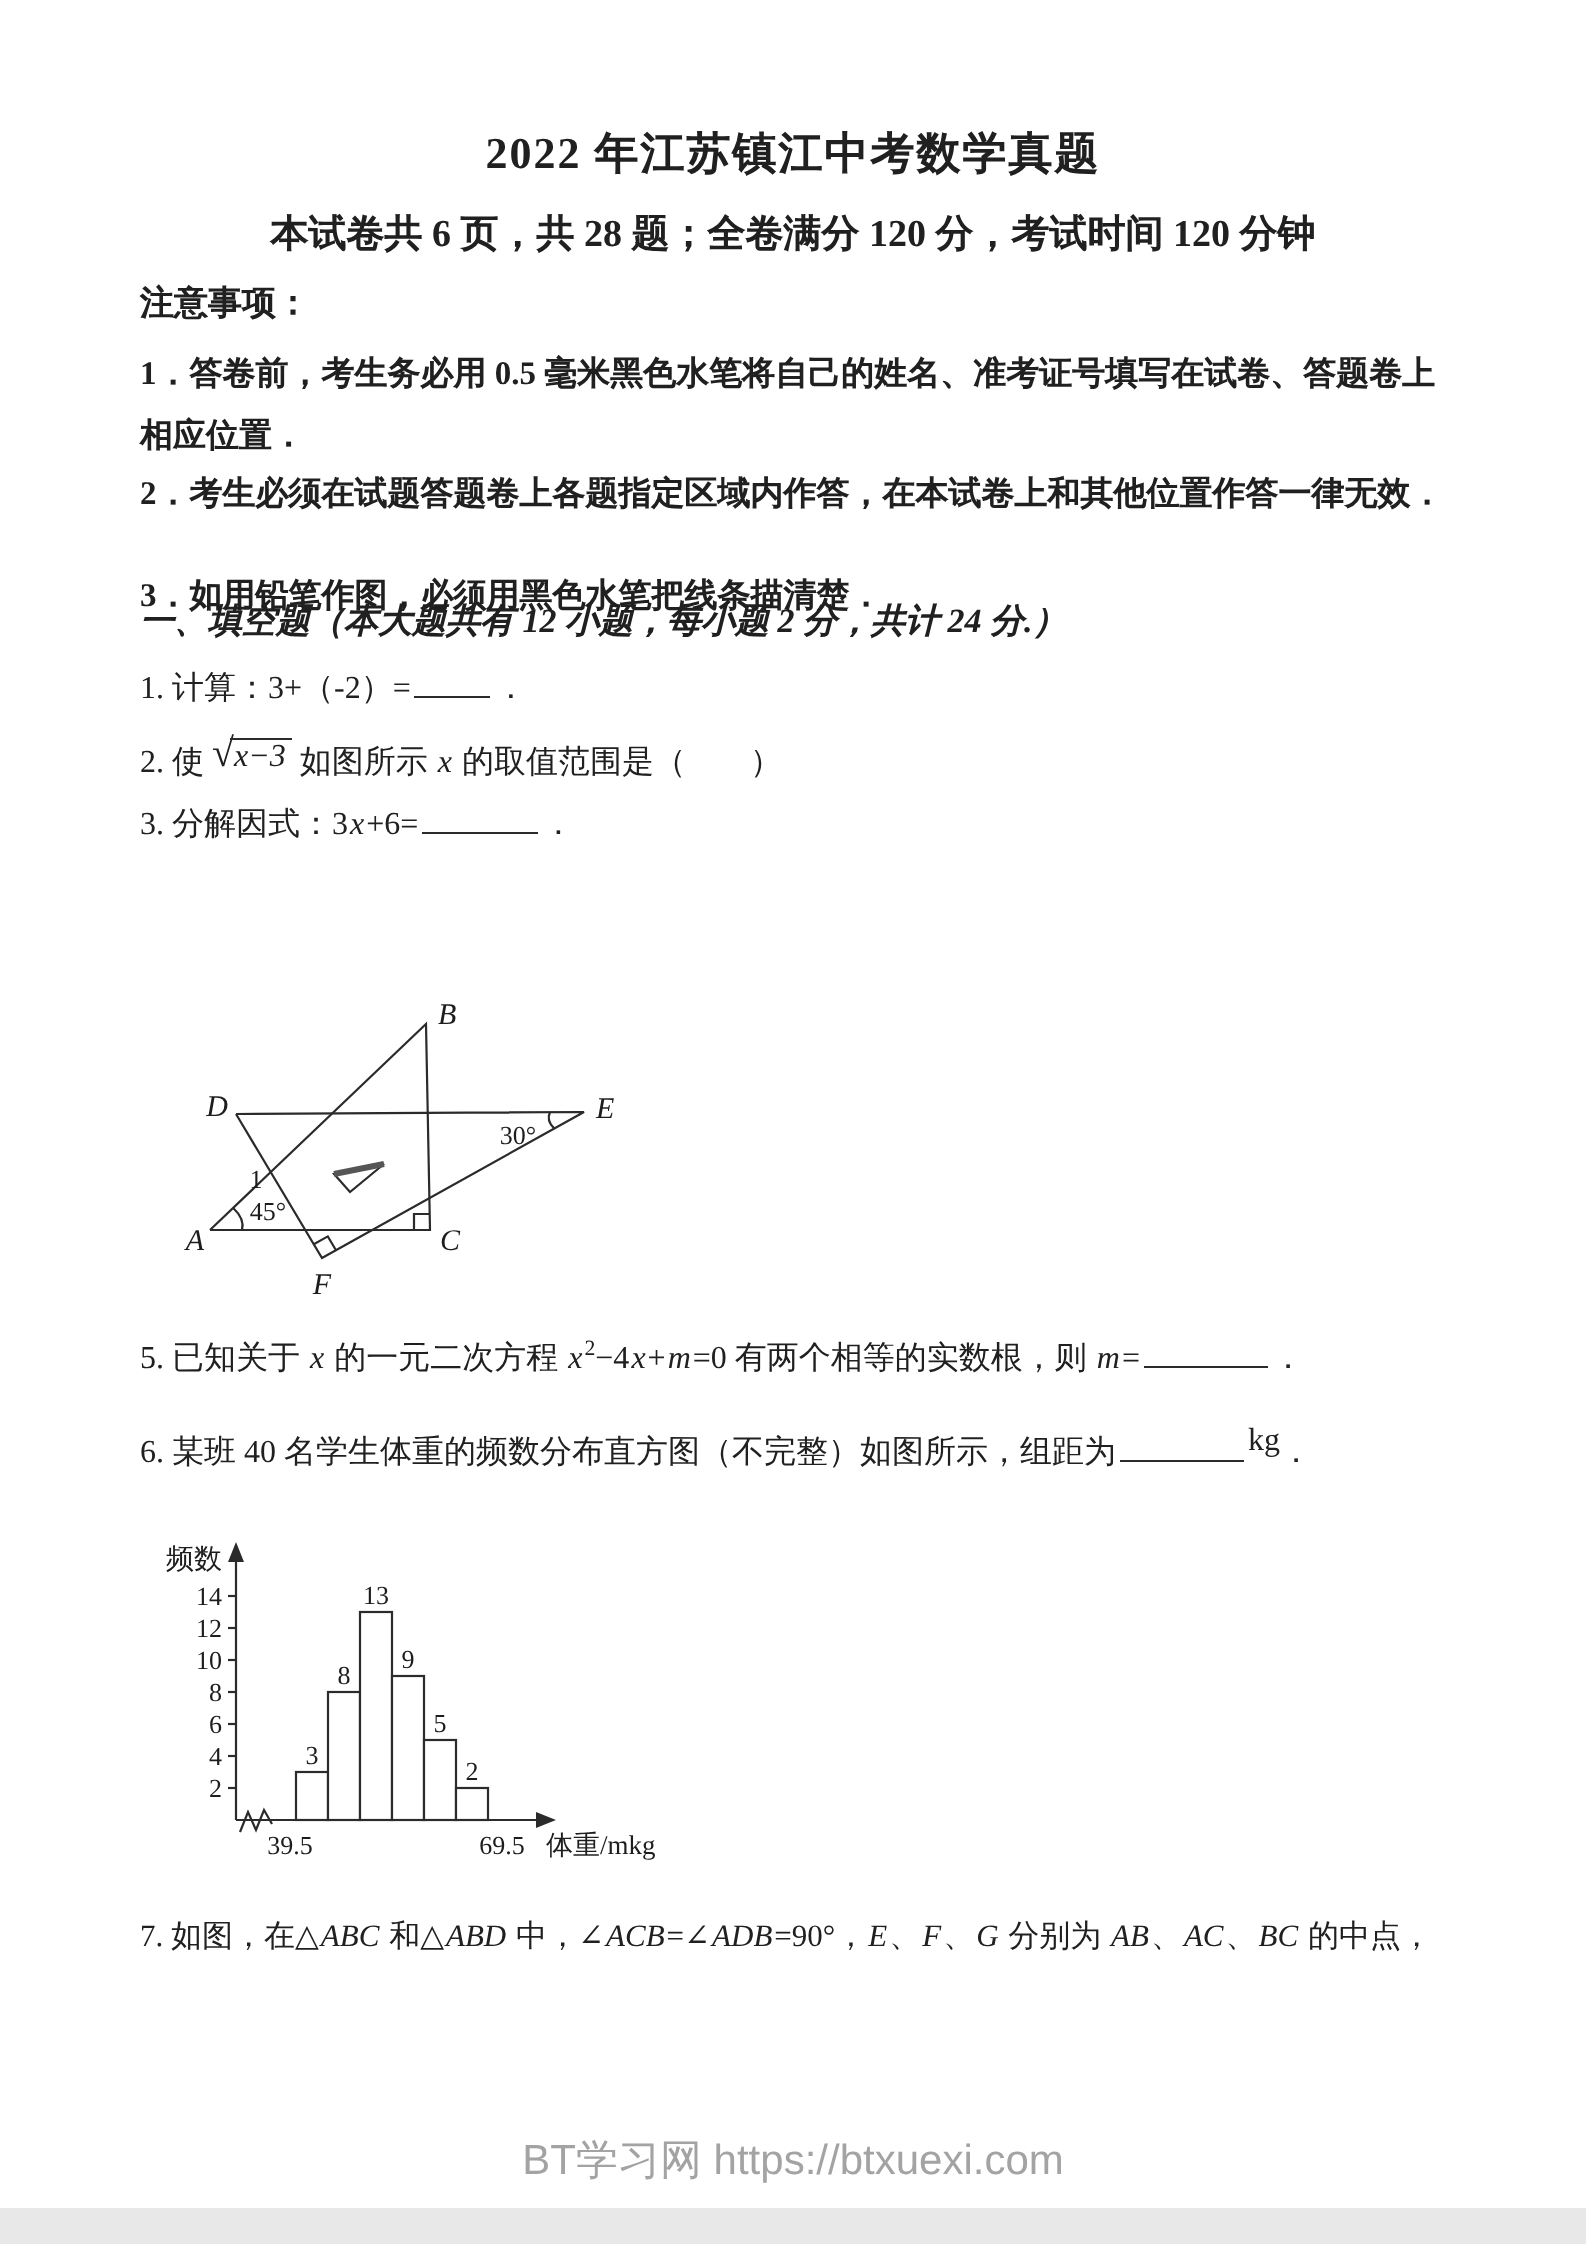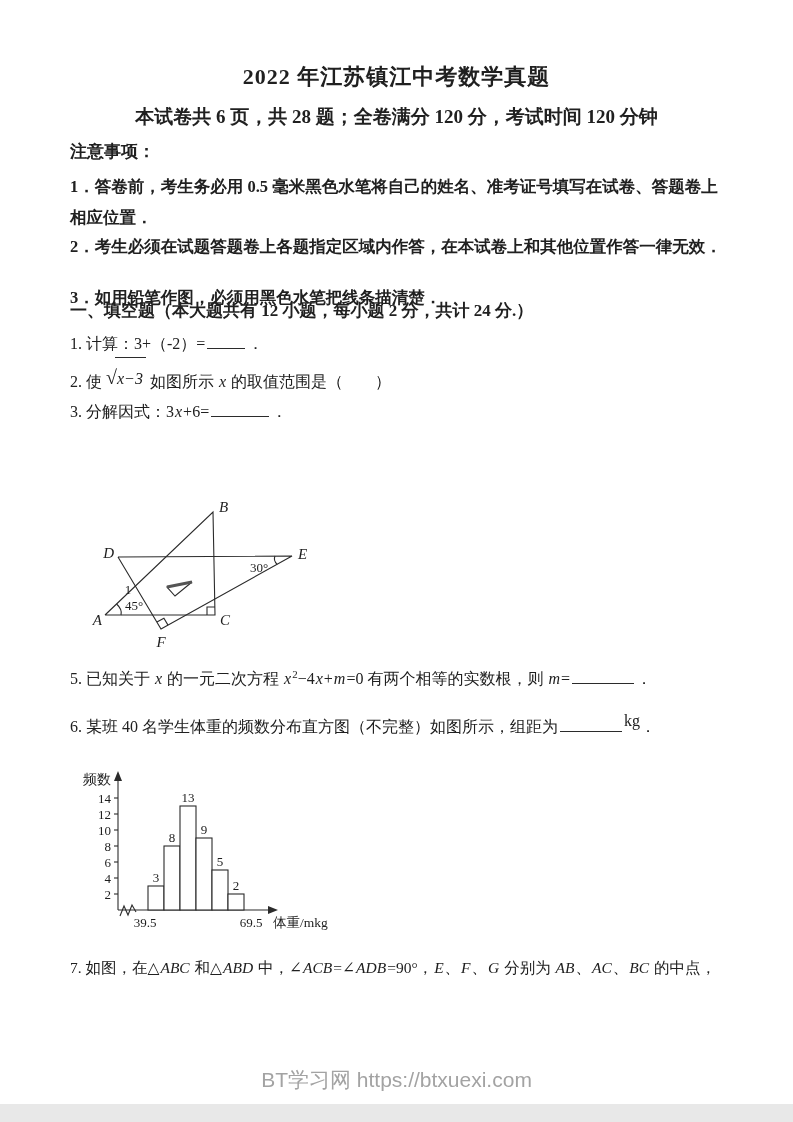--- a/index.html
+++ b/index.html
@@ -9,37 +9,37 @@
     overflow:hidden; margin:0 auto;
   }
   .abs{position:absolute;}
   .title{left:0; right:0; top:62px; text-align:center; font-size:22px; font-weight:bold; letter-spacing:1px;}
   .subtitle{left:0; right:0; top:104px; text-align:center; font-size:19px; font-weight:bold;}
   .notice-heading{left:70px; top:140px; font-size:17px; font-weight:bold;}
   .notice{left:70px; width:660px; font-size:16.5px; font-weight:bold; line-height:31px;}
   .n1{top:171px;}
   .n2{top:231px;}
   .n3{top:266px;margin-top:16px;}
-  .section-heading{left:70px; top:299px; font-size:17px; font-weight:bold;}
+  .section-heading{left:70px; top:299px; font-size:17px; font-weight:bold;font-style:italic;}
   .q{left:70px; font-size:16px; white-space:nowrap;}
   .q1{top:334px;}
   .q2{top:366px;}
   .q3{top:402px;}
   .q4{top:444px;}
   .q5{top:669px;}
   .q6{top:712px;}
   .q7{top:958px; font-size:15.5px;}
   .seg-t{font-style:normal;}
   .seg-i{font-style:italic; padding:0 1px;}
   .seg-sup{vertical-align:super; font-size:0.68em; line-height:0;}
   .seg-r{vertical-align:6px;}
   .blank{display:inline-block; height:4px; border-bottom:1.3px solid #2b2b2b; margin:0 2px;}
   .sqrt-wrap{display:inline-block; vertical-align:3px; white-space:nowrap;}
   .sqrt-sign{font-size:1.25em; margin-right:-2px;}
-  .sqrt-rad{font-style:italic; border-top:1.4px solid #2b2b2b; padding:12px 3px 0 2px;}
+  .sqrt-rad{font-style:italic; border-top:1.4px solid #2b2b2b; padding:0 3px 0 2px;}
   .figure-box{left:80px; top:486px; width:250px; height:170px;}
   .chart-box{left:75px; top:766px; width:262px; height:172px;}
   svg text{font-family:"Liberation Serif","DejaVu Serif",serif; fill:#1d1d1d;}
   svg .vlbl{font-style:italic; font-size:15px;}
   svg .alc{font-size:13px;}
   svg line, svg path, svg polyline, svg polygon{stroke:#2b2b2b; fill:none; stroke-width:1.1;}
   svg polygon.arrow{fill:#2b2b2b; stroke:none;}
   .footer{left:0; right:0; top:1066px; text-align:center; font-size:21px;
           font-family:"Liberation Sans","DejaVu Sans",sans-serif; color:#a3a3a3;}
 </style>

